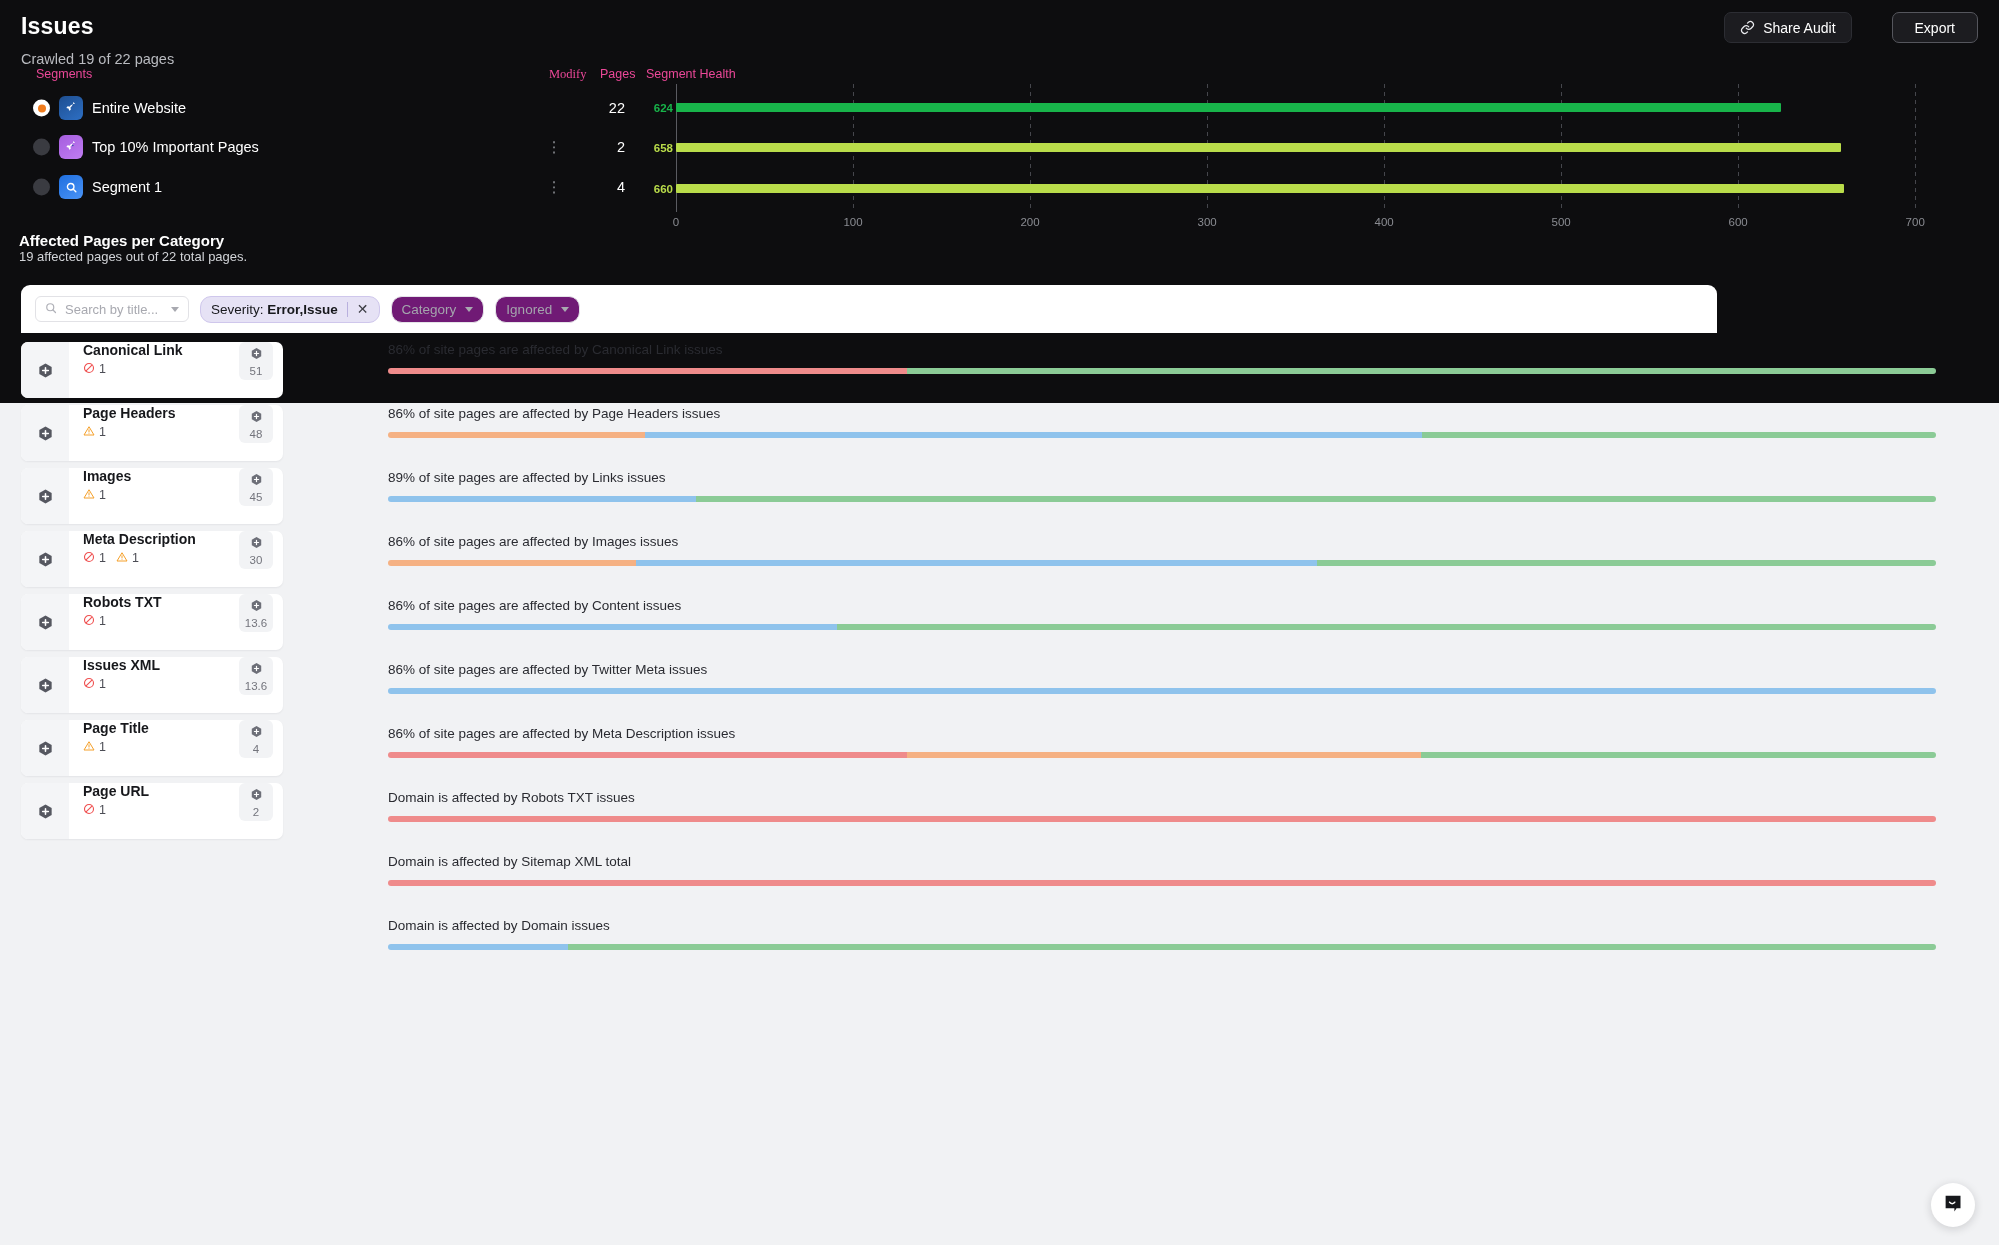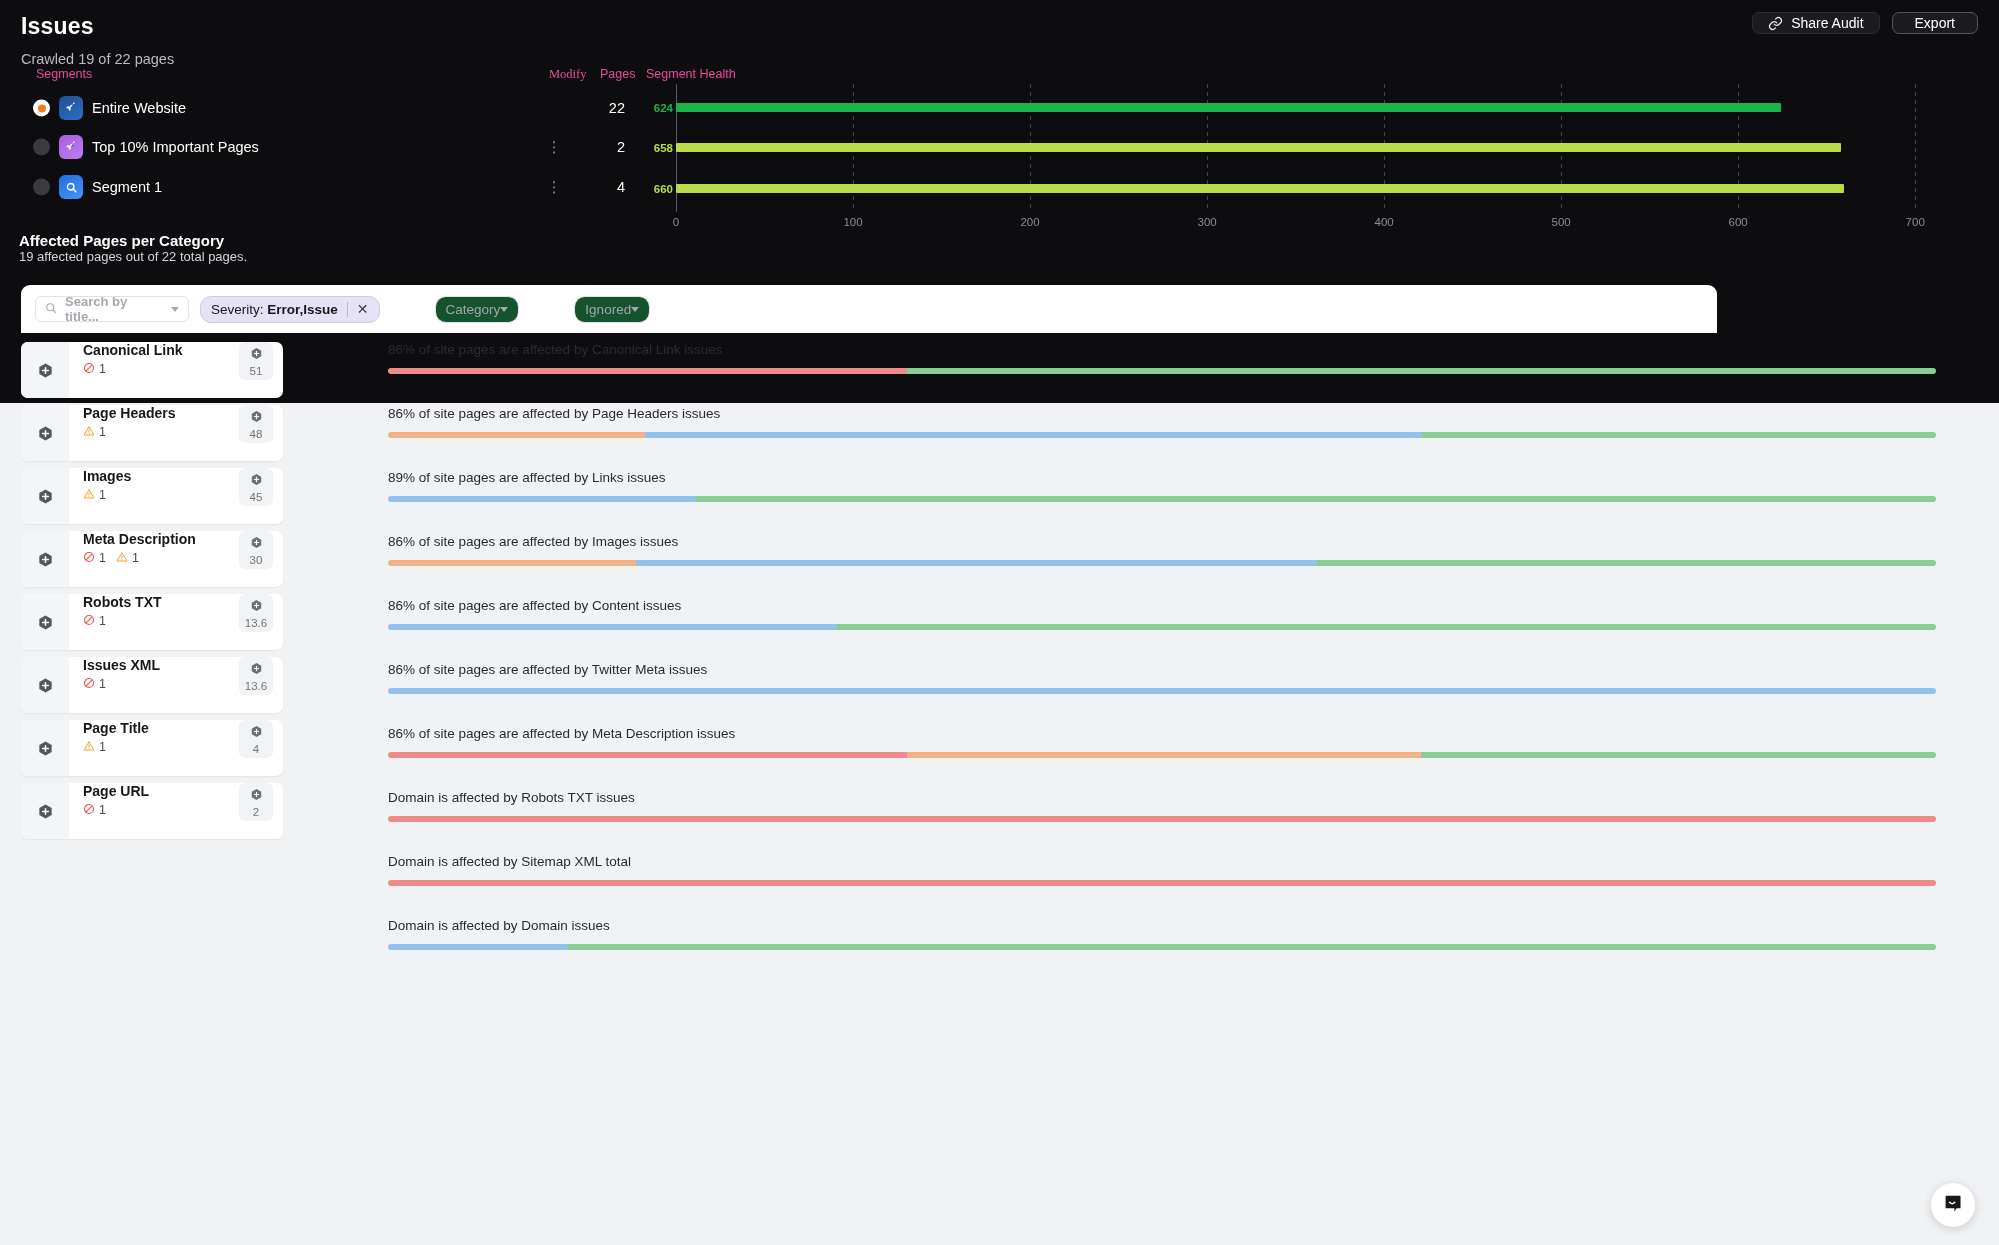--- a/index.html
+++ b/index.html
@@ -10,22 +10,22 @@
   }
   .app { position: relative; width: 1999px; height: 1245px; background: #0d0d0f; }
 
   
   .dark-top { position: absolute; left:0; top:0; width:1999px; height:403px; background:#0d0d0f; }
 
   .page-title { position:absolute; left:21px; top:13px; font-size:23px; font-weight:bold; color:#fff; letter-spacing:.2px; }
   .page-sub   { position:absolute; left:21px; top:51px; font-size:14.5px; color:#b9bbc0; }
 
   .top-actions { position:absolute; right:21px; top:12px; display:flex; gap:12px; align-items:center; }
-  .btn { height:22px; border-radius:7px; display:flex; align-items:center; gap:8px;
-         font-size:14px; color:#fff; padding:0 15px; cursor:pointer; }
+  .btn { height:31px; border-radius:7px; display:flex; align-items:center; gap:8px;
+         font-size:14px; color:#fff; padding:0 15px; cursor:pointer;margin-left:28px; }
   .btn-share { background:#1c1c20; border:1px solid #2c2d33; }
   .btn-export { background:#1c1c20; border:1px solid #55565d; padding:0 22px; }
   .link-icon svg { display:block; }
 
   
   .seg-head { position:absolute; font-size:12.5px; color:#ec4899; }
   .seg-head.h-seg    { left:36px;  top:67px; }
   .seg-head.h-modify { left:549px; top:67px;font-family:Liberation Serif, serif; }
   .seg-head.h-pages  { left:600px; top:67px; }
   .seg-head.h-health { left:646px; top:67px; }
@@ -64,27 +64,27 @@
   .ap-sub   { position:absolute; left:19px; top:249px; font-size:13px; color:#d2d4d8; }
 
   
   .light { position:absolute; left:0; top:403px; width:1999px; height:842px; background:#f1f2f4; }
 
   .filterbar { position:absolute; left:21px; top:285px; width:1696px; height:48px;
                background:#fff; border-radius:9px 9px 0 0; display:flex; align-items:center;
                padding-left:14px; gap:11px; z-index:5; }
   .search-box { display:flex; align-items:center; gap:8px; height:26px; padding:0 9px;
                 border:1px solid #e2e2e6; border-radius:6px; width:154px; cursor:text; }
-  .search-box .ph { font-size:13px; color:#a8a9b0; flex:1;font-weight:bold; }
+  .search-box .ph { font-size:13px; color:#a8a9b0; flex:1; }
   .chip { display:flex; align-items:center; height:27px; border-radius:11px; padding:0 10px;
           font-size:13.5px; cursor:pointer; }
   .chip-severity { background:#e6e2f5; border:1px solid #cfc7ec; color:#17181c; gap:9px; }
   .chip-severity .sep { width:1px; height:15px; background:#b9b0de; }
   .chip-severity .xmark { font-size:14px; color:#3c3d44; cursor:pointer; }
-  .chip-plain { background:#14532d; border:1px solid #e4e4e8; color:#a4a5ad; gap:0;margin-left:44px; }
+  .chip-plain { background:#701a75; border:1px solid #e4e4e8; color:#a4a5ad; gap:9px; }
   .caret { width:0; height:0; border-left:4.5px solid transparent; border-right:4.5px solid transparent;
            border-top:5px solid #a8a9b0; }
 
   
   .cards { position:absolute; left:21px; top:342px; width:262px; }
   .card { position:relative; width:262px; height:56px; margin-bottom:7px;
           background:#fff; border-radius:7px; display:flex; align-items:flex-start;
           box-shadow:0 1px 2px rgba(16,18,27,.06); cursor:pointer; }
   .card .grip { width:48px; height:100%; background:#f4f5f7; border-radius:7px 0 0 7px;
                 display:flex; align-items:center; justify-content:center; cursor:grab; }

